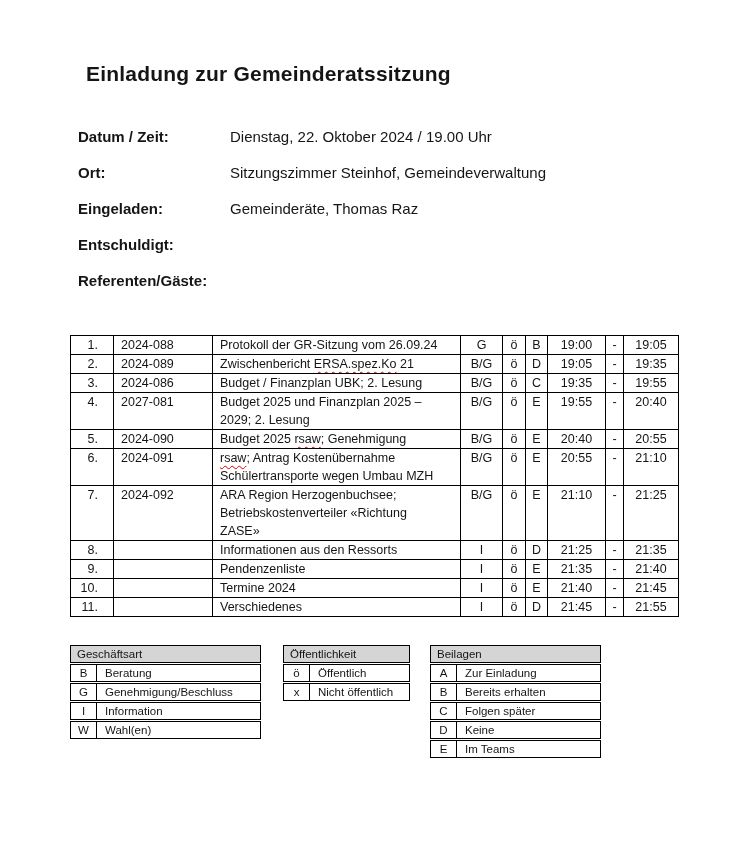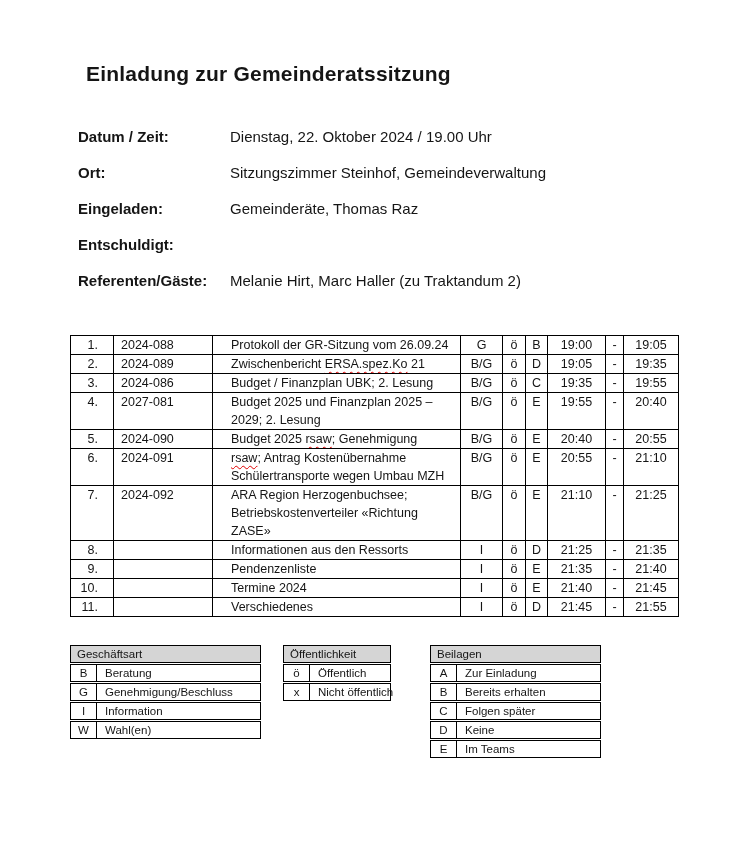--- a/index.html
+++ b/index.html
@@ -22,36 +22,36 @@
   table.agenda{
     position:absolute;left:70px;top:335px;width:608px;
     border-collapse:collapse;table-layout:fixed;font-size:12.5px;
   }
   .agenda td{
     border:1px solid #000;line-height:18px;vertical-align:top;
     padding:0 4px;overflow:hidden;
   }
   .agenda td.c-num{text-align:right;padding-right:15px}
   .agenda td.c-id{padding-left:7px}
-  .agenda td.c-topic{padding-left:18px}
+  .agenda td.c-topic{padding-left:7px}
   .agenda td.c-center{text-align:center;padding:0}
   .topic-line{white-space:nowrap}
   .spell{
     text-decoration:underline;
     text-decoration-style:wavy;
     text-decoration-color:var(--spell-color,#e00000);
     text-decoration-thickness:1px;
     text-underline-offset:3px;
   }
 
   
   .legends{position:absolute;left:0;top:0}
   .legend{position:absolute;top:645px;font-size:11.5px}
   .legend:nth-child(1){left:70px;width:191px}
-  .legend:nth-child(2){left:283px;width:108px}
+  .legend:nth-child(2){left:283px;width:127px}
   .legend:nth-child(3){left:430px;width:171px}
   .legend-header{
     border:1px solid #000;background:var(--legend-bg,#d5d5d5);
     line-height:16px;height:16px;padding:0 0 0 6px;
   }
   .legend-row{
     display:flex;border:1px solid #000;margin-top:1px;
     line-height:16px;height:16px;background:#fff;
   }
   .legend-key{width:25px;border-right:1px solid #000;text-align:center;flex:0 0 auto}
@@ -74,21 +74,20 @@
   <div class="info-row">
     <div class="info-label">Eingeladen:</div>
     <div class="info-value">Gemeinderäte, Thomas Raz</div>
   </div>
   <div class="info-row">
     <div class="info-label">Entschuldigt:</div>
     <div class="info-value"></div>
   </div>
   <div class="info-row">
     <div class="info-label">Referenten/Gäste:</div>
-    <div class="info-value">Melanie Hirt, Marc Haller (zu Traktandum 2)</div>
   </div>
 </div>
 
 <table class="agenda">
   <colgroup>
     <col style="width:43px">
       <col style="width:99px">
       <col style="width:248px">
     <col style="width:42px">
       <col style="width:23px">

